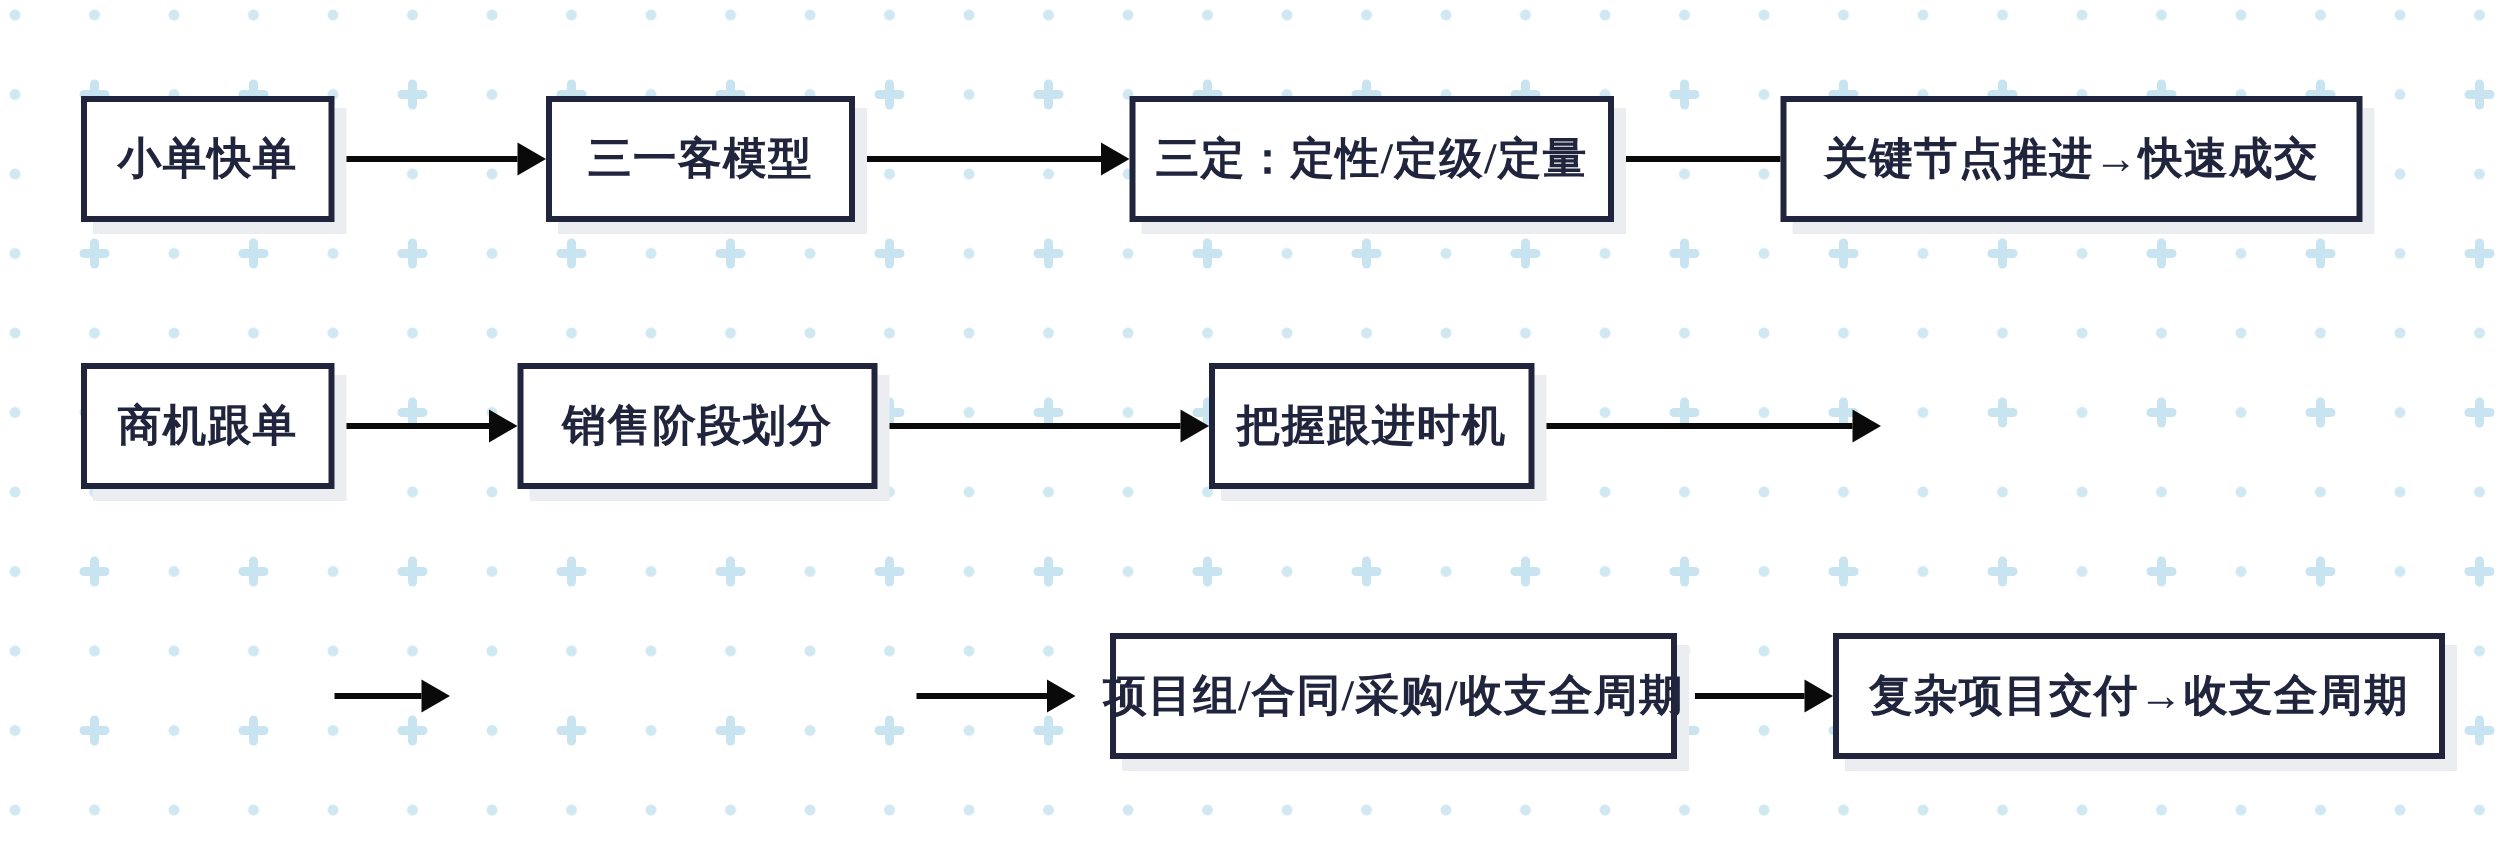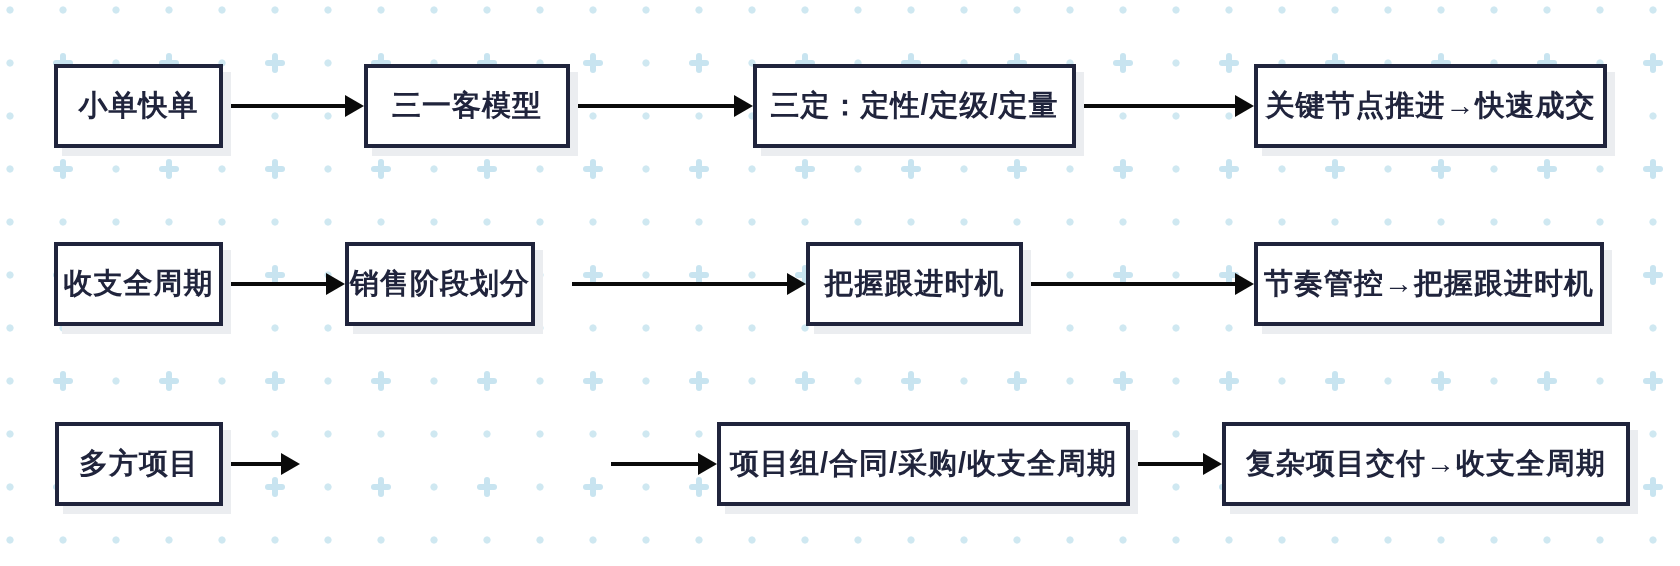--- a/index.html
+++ b/index.html
@@ -3,21 +3,21 @@
 <meta charset="utf-8">
 <style>
   html,body{margin:0;padding:0;background:#ffffff;}
   .stage{
     position:relative;
     width:1680px;height:566px;
     overflow:hidden;
     background-color:#ffffff;
     background-image:radial-gradient(circle at 10px 10px, #cfe8f1 3.2px, rgba(255,255,255,0) 4px);
     background-size:53px 53px;
-    font-family:Liberation Sans, sans-serif;
+    font-family:Liberation Serif, serif;
   }
   
   .pattern{position:absolute;inset:0;z-index:0;pointer-events:none;}
   .plus{position:absolute;width:20px;height:20px;}
   .plus::before{content:"";position:absolute;left:7px;top:0;width:6px;height:20px;background:#c8e4f0;border-radius:3px;}
   .plus::after{content:"";position:absolute;top:7px;left:0;width:20px;height:6px;background:#c8e4f0;border-radius:3px;}
 
   
   .node{
     position:absolute;
@@ -28,28 +28,28 @@
     box-shadow:8px 8px 0 0 #ebedf0;
     display:flex;align-items:center;justify-content:center;
     font-size:29px;font-weight:600;color:#20243c;
     letter-spacing:1px;white-space:nowrap;
     z-index:2;
   }
   .r1{top:64px}.r2{top:242px}.r3{top:422px}
   .n11{left:54px;width:169px}
   .n12{left:364px;width:206px}
   .n13{left:753px;width:323px}
-  .n14{left:1254px;width:353px}
+  .n14{left:1187px;width:388px}
   .n21{left:54px;width:169px}
-  .n22{left:345px;width:190px}
+  .n22{left:345px;width:240px}
   .n23{left:806px;width:217px}
   .n24{left:1254px;width:350px}
   .n31{left:55px;width:168px}
   .n32{left:300px;width:311px}
-  .n33{left:717px;width:413px}
+  .n33{left:740px;width:378px}
   .n34{left:1222px;width:408px}
 
   
   .arrow{position:absolute;height:4px;background:#0a0a0a;z-index:1;}
   .arrow::after{
     content:"";position:absolute;right:-19px;top:-9px;
     width:0;height:0;
     border-left:19px solid #0a0a0a;
     border-top:11px solid transparent;
     border-bottom:11px solid transparent;
@@ -153,27 +153,25 @@
     </div>
 
   <div class="node r1 n11">小单快单</div>
   <div class="arrow ar1 a11"></div>
   <div class="node r1 n12">三一客模型</div>
   <div class="arrow ar1 a12"></div>
   <div class="node r1 n13">三定：定性/定级/定量</div>
   <div class="arrow ar1 a13"></div>
   <div class="node r1 n14">关键节点推进→快速成交</div>
 
-  <div class="node r2 n21">收支全周期</div>
+  <div class="node r2 n21">商机跟单</div>
   <div class="arrow ar2 a21"></div>
   <div class="node r2 n22">销售阶段划分</div>
   <div class="arrow ar2 a22"></div>
   <div class="node r2 n23">把握跟进时机</div>
   <div class="arrow ar2 a23"></div>
-  <div class="node r2 n24">节奏管控→把握跟进时机</div>
 
-  <div class="node r3 n31">多方项目</div>
   <div class="arrow ar3 a31"></div>
   <div class="arrow ar3 a32"></div>
   <div class="node r3 n33">项目组/合同/采购/收支全周期</div>
   <div class="arrow ar3 a33"></div>
   <div class="node r3 n34">复杂项目交付→收支全周期</div>
 </div>
 
 </body></html>

